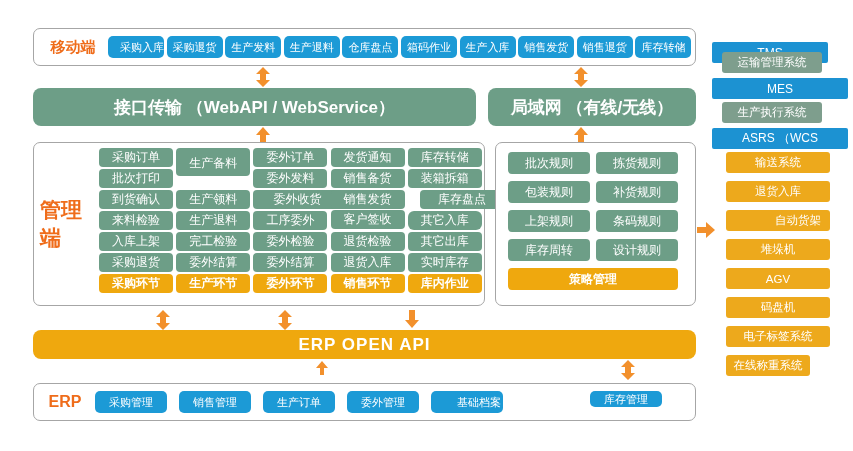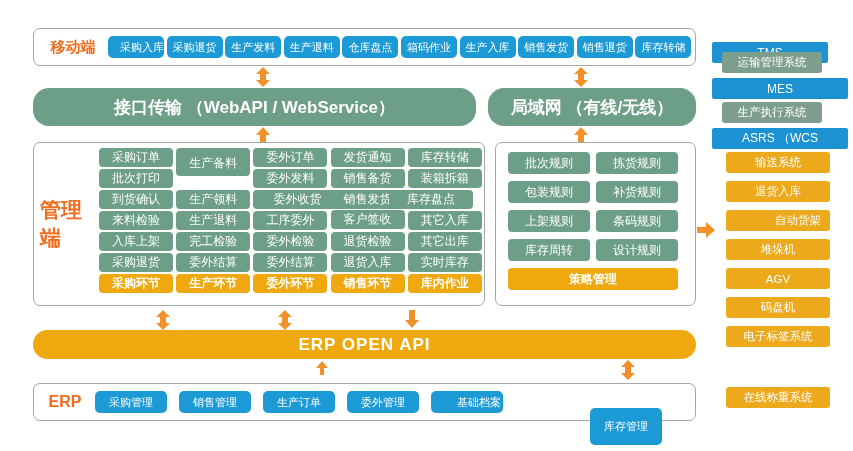--- a/index.html
+++ b/index.html
@@ -45,21 +45,21 @@
     color:#ef6c1a;
     font-weight:bold;
     display:flex;align-items:center;
   }
 
   
   .bar{
     box-sizing:border-box;
     display:flex;align-items:center;justify-content:center;
     color:#ffffff;font-weight:bold;
-    border-radius:16px;
+    border-radius:8px;
   }
   .bar-green{background:#6d9e87;font-size:17px;}
   .bar-orange{background:#efa80e;font-size:17px;letter-spacing:1px;}
 
   
   .arrow{position:absolute;}
   .arrow svg{display:block;}
 </style>
 </head>
 <body>
@@ -132,22 +132,22 @@
       <div class="pill pill-orange" style="position:absolute;left:253.4px;top:274px;width:74px;height:19px;">委外环节</div>
       <div class="pill pill-green" style="position:absolute;left:330.6px;top:148px;width:74px;height:19px;">发货通知</div>
       <div class="pill pill-green" style="position:absolute;left:330.6px;top:169px;width:74px;height:19px;">销售备货</div>
       <div class="pill pill-green" style="position:absolute;left:330.6px;top:190px;width:74px;height:19px;">销售发货</div>
       <div class="pill pill-green" style="position:absolute;left:330.6px;top:210px;width:74px;height:19px;">客户签收</div>
       <div class="pill pill-green" style="position:absolute;left:330.6px;top:232px;width:74px;height:19px;">退货检验</div>
       <div class="pill pill-green" style="position:absolute;left:330.6px;top:253px;width:74px;height:19px;">退货入库</div>
       <div class="pill pill-orange" style="position:absolute;left:330.6px;top:274px;width:74px;height:19px;">销售环节</div>
       <div class="pill pill-green" style="position:absolute;left:407.8px;top:148px;width:74px;height:19px;">库存转储</div>
       <div class="pill pill-green" style="position:absolute;left:407.8px;top:169px;width:74px;height:19px;">装箱拆箱</div>
-      <div class="pill pill-green" style="position:absolute;left:389px;top:190px;width:84px;height:19px;">库存盘点</div>
-      <div class="pill pill-green" style="position:absolute;left:407.8px;top:211px;width:74px;height:19px;">其它入库</div>
+      <div class="pill pill-green" style="position:absolute;left:420px;top:190px;width:84px;height:19px;">库存盘点</div>
+      <div class="pill pill-green" style="position:absolute;left:407.8px;top:211px;width:74px;height:19px;border-radius:6px;">其它入库</div>
       <div class="pill pill-green" style="position:absolute;left:407.8px;top:232px;width:74px;height:19px;">其它出库</div>
       <div class="pill pill-green" style="position:absolute;left:407.8px;top:253px;width:74px;height:19px;">实时库存</div>
       <div class="pill pill-orange" style="position:absolute;left:407.8px;top:274px;width:74px;height:19px;">库内作业</div>
     </div>
 
   <div class="panel abs" style="left:495px;top:142px;width:201px;height:164px;"></div>
   <div id="strategy-grid">
       <div class="pill pill-green" style="position:absolute;left:508px;top:152px;width:82px;height:22px;">批次规则</div>
       <div class="pill pill-green" style="position:absolute;left:596px;top:152px;width:82px;height:22px;">拣货规则</div>
       <div class="pill pill-green" style="position:absolute;left:508px;top:181px;width:82px;height:22px;">包装规则</div>
@@ -195,32 +195,32 @@
   </div>
 
   <div class="panel abs" style="left:33px;top:383px;width:663px;height:38px;"></div>
   <div class="side-label" style="left:40px;top:383px;width:50px;height:38px;font-size:16px;justify-content:center;">ERP</div>
   <div id="erp-items">
       <div class="pill pill-blue" style="position:absolute;left:95px;top:391px;width:72px;height:22px;">采购管理</div>
       <div class="pill pill-blue" style="position:absolute;left:179px;top:391px;width:72px;height:22px;">销售管理</div>
       <div class="pill pill-blue" style="position:absolute;left:263px;top:391px;width:72px;height:22px;">生产订单</div>
       <div class="pill pill-blue" style="position:absolute;left:347px;top:391px;width:72px;height:22px;">委外管理</div>
       <div class="pill pill-blue" style="position:absolute;left:431px;top:391px;width:72px;height:22px;padding-left:24px;">基础档案</div>
-      <div class="pill pill-blue" style="position:absolute;left:590px;top:408px;width:72px;height:37px;">库存管理</div>
+      <div class="pill pill-blue" style="position:absolute;left:590px;top:391px;width:72px;height:16px;">库存管理</div>
     </div>
 
   <div id="sidebar">
       <div class="pill pill-banner" style="position:absolute;left:712px;top:42px;width:116px;height:21px;">TMS</div>
       <div class="pill pill-sage" style="position:absolute;left:722px;top:52px;width:100px;height:21px;">运输管理系统</div>
       <div class="pill pill-banner" style="position:absolute;left:712px;top:78px;width:136px;height:21px;">MES</div>
       <div class="pill pill-sage" style="position:absolute;left:722px;top:102px;width:100px;height:21px;">生产执行系统</div>
       <div class="pill pill-banner" style="position:absolute;left:712px;top:128px;width:136px;height:21px;">ASRS （WCS</div>
       <div class="pill pill-amber" style="position:absolute;left:726px;top:152px;width:104px;height:21px;">输送系统</div>
       <div class="pill pill-amber" style="position:absolute;left:726px;top:181px;width:104px;height:21px;">退货入库</div>
       <div class="pill pill-amber" style="position:absolute;left:726px;top:210px;width:104px;height:21px;padding-left:40px;">自动货架</div>
       <div class="pill pill-amber" style="position:absolute;left:726px;top:239px;width:104px;height:21px;">堆垛机</div>
       <div class="pill pill-amber" style="position:absolute;left:726px;top:268px;width:104px;height:21px;">AGV</div>
       <div class="pill pill-amber" style="position:absolute;left:726px;top:297px;width:104px;height:21px;">码盘机</div>
       <div class="pill pill-amber" style="position:absolute;left:726px;top:326px;width:104px;height:21px;">电子标签系统</div>
-      <div class="pill pill-amber" style="position:absolute;left:726px;top:355px;width:104px;height:21px;margin-top:32px;">在线称重系统</div>
+      <div class="pill pill-amber" style="position:absolute;left:726px;top:355px;width:84px;height:21px;">在线称重系统</div>
     </div>
 
 </div>
 
 </body></html>

